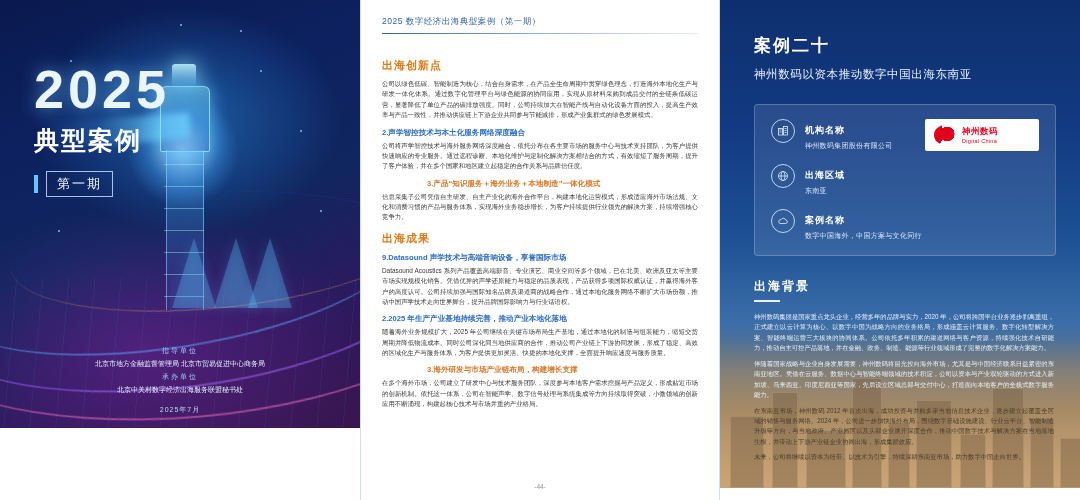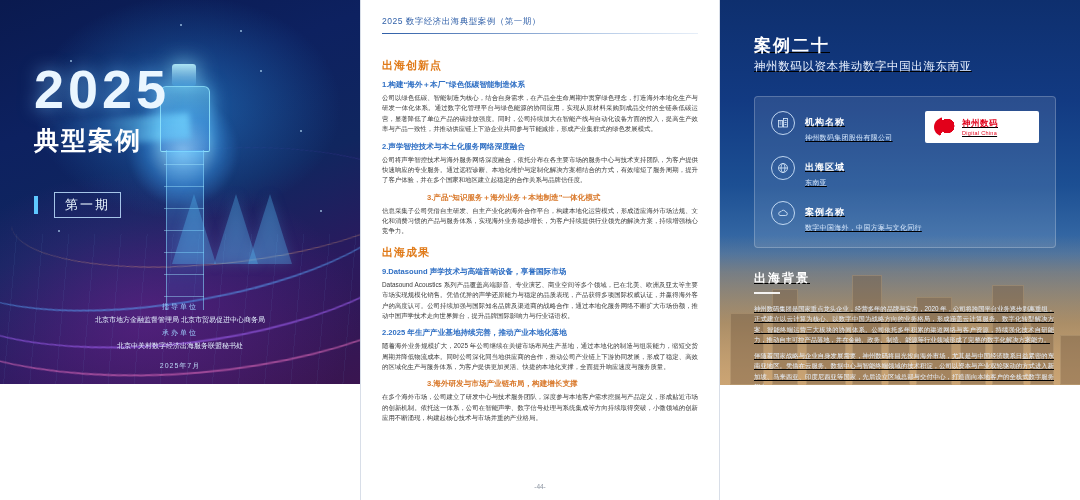--- a/index.html
+++ b/index.html
@@ -18,21 +18,21 @@
     width: 1080px;
     height: 500px;
     display: flex;
     background: #ffffff;
   }
 
   
   .cover {
     position: relative;
     width: 360px;
-    height: 384px;
+    height: 428px;
     background:
       radial-gradient(ellipse 220px 160px at 52% 28%, rgba(40,140,220,0.55) 0%, rgba(10,30,90,0.0) 70%),
       radial-gradient(ellipse 300px 200px at 40% 82%, rgba(130,40,160,0.45) 0%, rgba(10,20,70,0.0) 72%),
       linear-gradient(160deg, #0a1a4f 0%, #0d2160 28%, #10265f 52%, #2a1a5e 74%, #3a1550 100%);
     overflow: hidden;
     flex: 0 0 360px;
   }
   .cover .grid-floor {
     position: absolute;
     left: -10%;
@@ -127,24 +127,24 @@
     color: #ffffff;
   }
   .cover-title2 {
     margin-top: 8px;
     font-size: 25px;
     font-weight: bold;
     letter-spacing: 2px;
     color: #ffffff;
   }
   .cover-issue {
-    margin-top: 35px;
+    margin-top: 14px;
     display: inline-flex;
     align-items: center;
-    gap: 16px;
+    gap: 8px;
   }
   .cover-issue .bar {
     width: 4px; height: 18px; background: #5ec8ff; display:inline-block;
   }
   .cover-issue .box {
     border: 1px solid rgba(190,225,255,.85);
     padding: 3px 10px;
     font-size: 13px;
     letter-spacing: 2px;
     color: #eaf6ff;
@@ -212,24 +212,23 @@
     color: #8a93a0;
   }
   .tp-divider {
     position:absolute; top:0; bottom:0; width:1px; background:#d8dee8;
   }
 
   
   .casepage {
     position: relative;
     flex: 1 1 auto;
-    height: 385px;
+    height: 488px;
     background: linear-gradient(180deg, #0e2f6e 0%, #123a82 26%, #1c4f93 48%, #3b6ea8 66%, #8a7a5e 84%, #c7a274 100%);
     overflow: hidden;
-    text-decoration: underline;
   }
   .cp-city {
     position:absolute; left:0; right:0; bottom:0; height:150px;
     background:
       linear-gradient(180deg, rgba(200,160,110,0) 0%, rgba(190,150,105,.35) 25%, rgba(205,165,115,.75) 100%);
   }
   .cp-city .bld {
     position:absolute; bottom:0; background: rgba(120,95,70,.45);
     box-shadow: inset 0 0 0 1px rgba(255,225,180,.18);
   }
@@ -241,21 +240,21 @@
     justify-content: space-between;
     align-items: flex-start;
   }
   .cp-case-no {
     color: #ffffff;
     font-size: 17px;
     font-weight: bold;
     letter-spacing: 2px;
   }
   .cp-case-title {
-    margin-top: 2px;
+    margin-top: 10px;
     color: #eaf2ff;
     font-size: 11.5px;
     letter-spacing: .6px;
   }
   .cp-badge {
     text-align: right;
     position: relative;
   }
   .cp-badge .big {
     color: #f1d9a8;
@@ -415,21 +414,20 @@
 
     <div class="tp-header">
       <div>2025 数字经济出海典型案例（第一期）</div>
       <div class="rule"></div>
     </div>
 
     <div class="tp-body">
 
       <div class="tp-h2">出海创新点</div>
 
-      <div class="tp-h3">1.构建“海外＋本厂”绿色低碳智能制造体系</div>
       <p class="tp-p">公司以绿色低碳、智能制造为核心，结合自身需求，在产品全生命周期中贯穿绿色理念，打造海外本地化生产与研发一体化体系。通过数字化管理平台与绿色能源的协同应用，实现从原材料采购到成品交付的全链条低碳运营，显著降低了单位产品的碳排放强度。同时，公司持续加大在智能产线与自动化设备方面的投入，提高生产效率与产品一致性，并推动供应链上下游企业共同参与节能减排，形成产业集群式的绿色发展模式。</p>
 
       <div class="tp-h3">2.声学智控技术与本土化服务网络深度融合</div>
       <p class="tp-p">公司将声学智控技术与海外服务网络深度融合，依托分布在各主要市场的服务中心与技术支持团队，为客户提供快速响应的专业服务。通过远程诊断、本地化维护与定制化解决方案相结合的方式，有效缩短了服务周期，提升了客户体验，并在多个国家和地区建立起稳定的合作关系与品牌信任度。</p>
 
       <div class="tp-h3 orange">3.产品“知识服务＋海外业务＋本地制造”一体化模式</div>
       <p class="tp-p">信息采集子公司凭借自主研发、自主产业化的海外合作平台，构建本地化运营模式，形成适应海外市场法规、文化和消费习惯的产品与服务体系，实现海外业务稳步增长，为客户持续提供行业领先的解决方案，持续增强核心竞争力。</p>
 
       <div class="tp-h2">出海成果</div>
 

